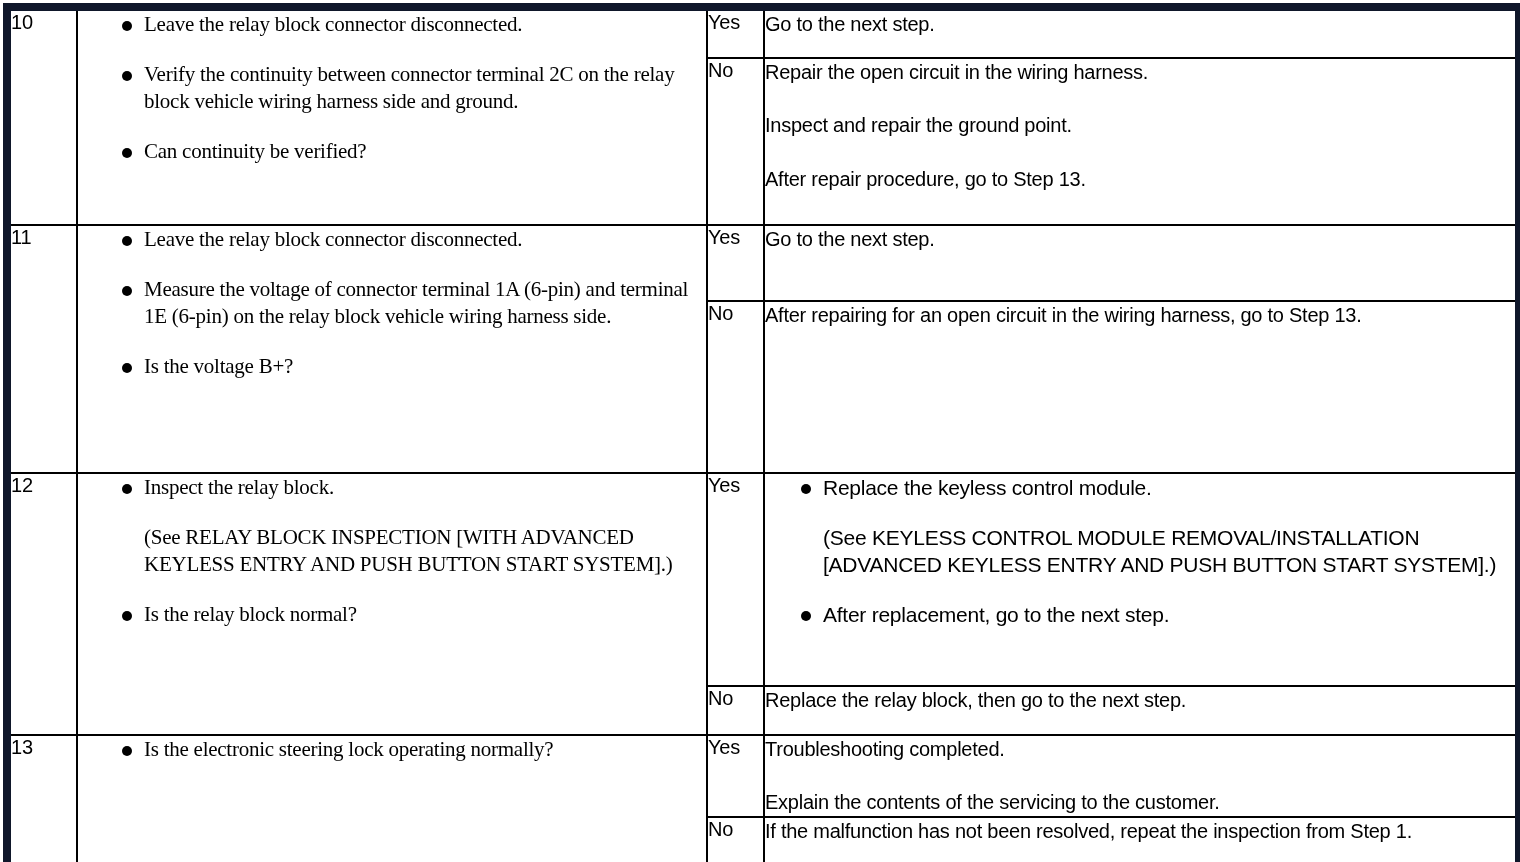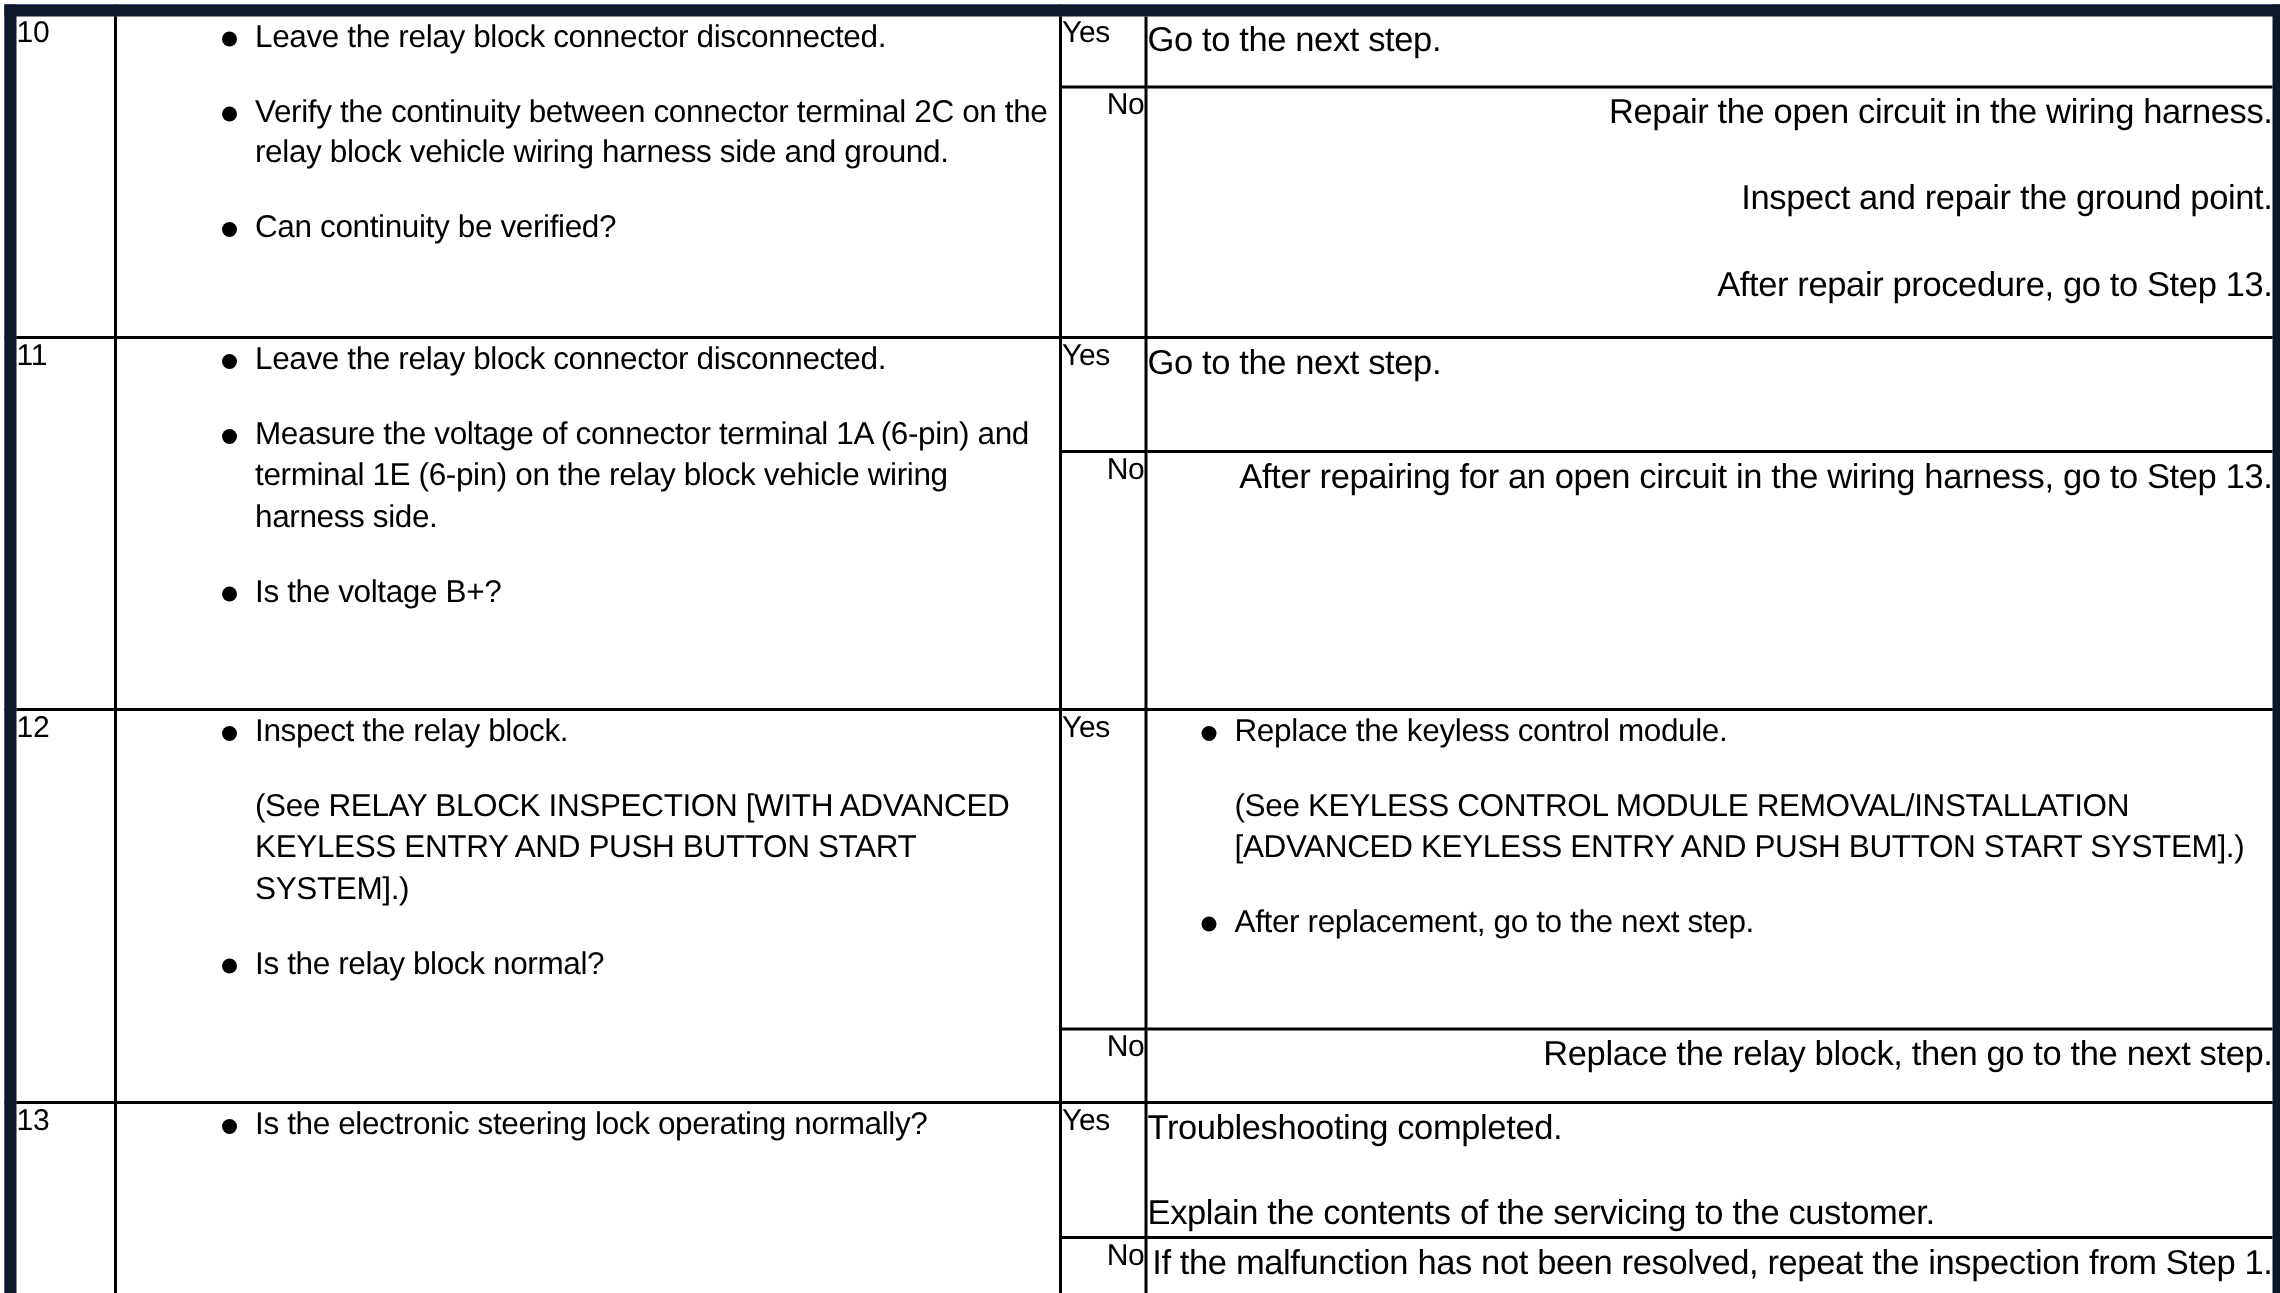--- a/index.html
+++ b/index.html
@@ -92,51 +92,51 @@
     left: 24px;
     top: 10px;
     width: 10px;
     height: 10px;
     background: #000;
     border-radius: 50%;
   }
   ul.blist > li.nobullet::before { content: none; }
 
   
-  .action-cell ul.blist { padding-left: 46px; }
+  .action-cell ul.blist { padding-left: 20px; font-family: Liberation Serif, serif; }
   .result-cell ul.blist { padding-left: 12px; }
 
   .sub-note {
     margin-top: 20px;
     display: block;
   }
 
   
   p.ptext {
     margin: 0 0 27px 0;
-    font-size: 23px;
+    font-size: 20px;
     line-height: 1.32;
     letter-spacing: -0.25px;
   }
   p.ptext:last-child { margin-bottom: 0; }
 
   
   table.split {
     width: 100%;
     height: 100%;
     border-collapse: collapse;
     table-layout: fixed;
   }
   table.split td {
     border: 0;
     border-bottom: 2px solid #000;
     vertical-align: top;
     padding: 0;
   }
-  table.split tr:last-child td { border-bottom: 0; text-align: right; }
+  table.split tr:last-child td { border-bottom: 0; }
   table.split td.ans {
     width: 55px;
     border-right: 2px solid #000;
     margin-left: 32px;
   }
   td.nosplitpad { padding: 0; }
 </style>
 </head>
 <body>
 

